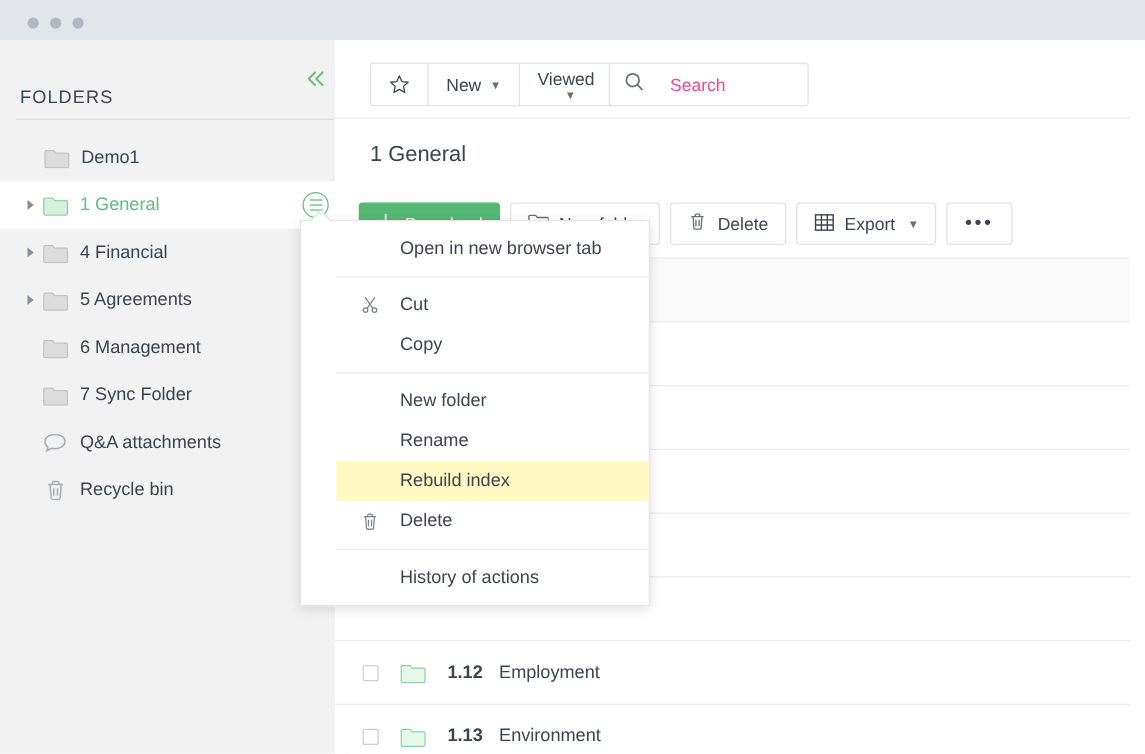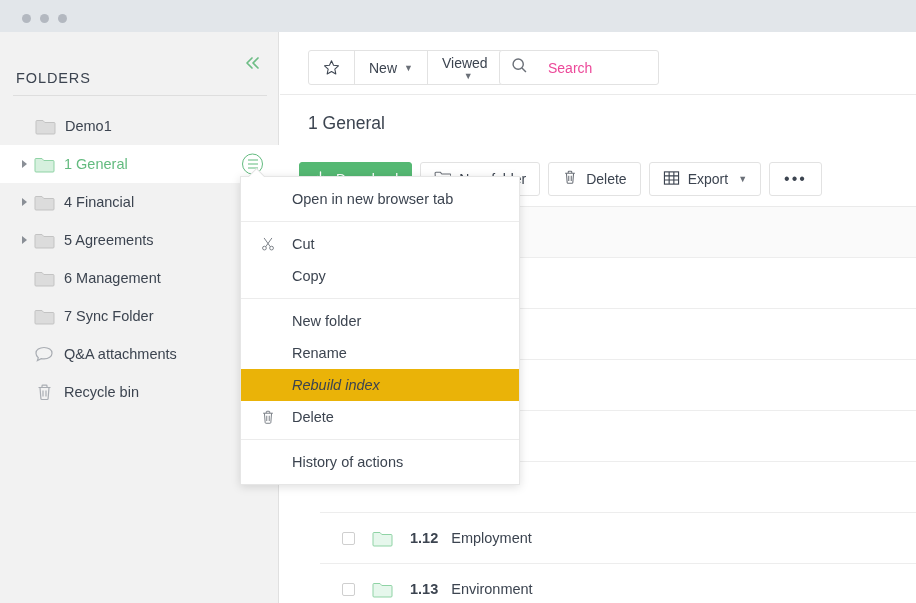--- a/index.html
+++ b/index.html
@@ -83,21 +83,21 @@
     display: flex; flex-direction: column;
     align-items: center; justify-content: center;
     gap: 2.4px;
     background: #ffffff;
     cursor: pointer;
   }
   .hamburger i { display: block; width: 10px; height: 1.4px; background: #63bb7f; }
 
   
   .main {
-    position: absolute; left: 280px; top: 32px;
+    position: absolute; left: 268px; top: 32px;
     width: 636px; height: 571px;
     background: #ffffff;
   }
   .toolbar-top {
     position: relative;
     height: 63px;
     border-bottom: 1px solid #eaeaea;
   }
   .btn-group {
     position: absolute; left: 28px; top: 18px;
@@ -161,21 +161,21 @@
   }
 
   
   .table { position: absolute; left: 0; top: 175px; width: 636px; }
   .row {
     position: relative;
     display: flex; align-items: center;
     height: 51px;
     border-bottom: 1px solid #ededed;
     padding-left: 22px;
-    font-size: 14.5px; color: #3c4450; margin-left: 40px;
+    font-size: 14.5px; color: #3c4450;
   }
   .row.shaded { background: #fafafa; }
   .cbx {
     width: 13px; height: 13px;
     border: 1px solid #cfcfcf; border-radius: 2px;
     background: #fff; flex: 0 0 13px;
   }
   .row .ficon2 { width: 22px; height: 17px; margin-left: 17px; flex: 0 0 22px; }
   .row .num { margin-left: 16px; font-weight: bold; }
   .row .nm  { margin-left: 13px; }
@@ -195,30 +195,30 @@
   }
   .ctx-arrow::after {
     content: "";
     position: absolute; left: 1px; top: 3px;
     width: 14px; height: 14px;
     background: #ffffff;
     border-left: 1px solid #e0e0e0;
     border-top: 1px solid #e0e0e0;
     transform: rotate(45deg);
   }
-  .ctx-sec { padding: 6px 0; border-bottom: 1px solid #ececec; }
+  .ctx-sec { padding: 6px 0; border-bottom: 1px solid #ececec; margin-left: 28px; }
   .ctx-sec:last-child { border-bottom: none; }
   .ctx-item {
     display: flex; align-items: center;
     height: 32px;
     padding-left: 13px;
     font-size: 14.5px; color: #3c4450;
     cursor: pointer;
   }
-  .ctx-item.hl { background: #eab308; font-style: italic; }
+  .ctx-item.hl { background: #fef9c3; }
   .ctx-ic { width: 28px; flex: 0 0 28px; display: flex; align-items: center; justify-content: center; }
   .ctx-tx { padding-left: 10px; }
 </style>
 </head>
 <body>
 
 <div class="app">
 
   <div class="titlebar">
     <div class="dots">

